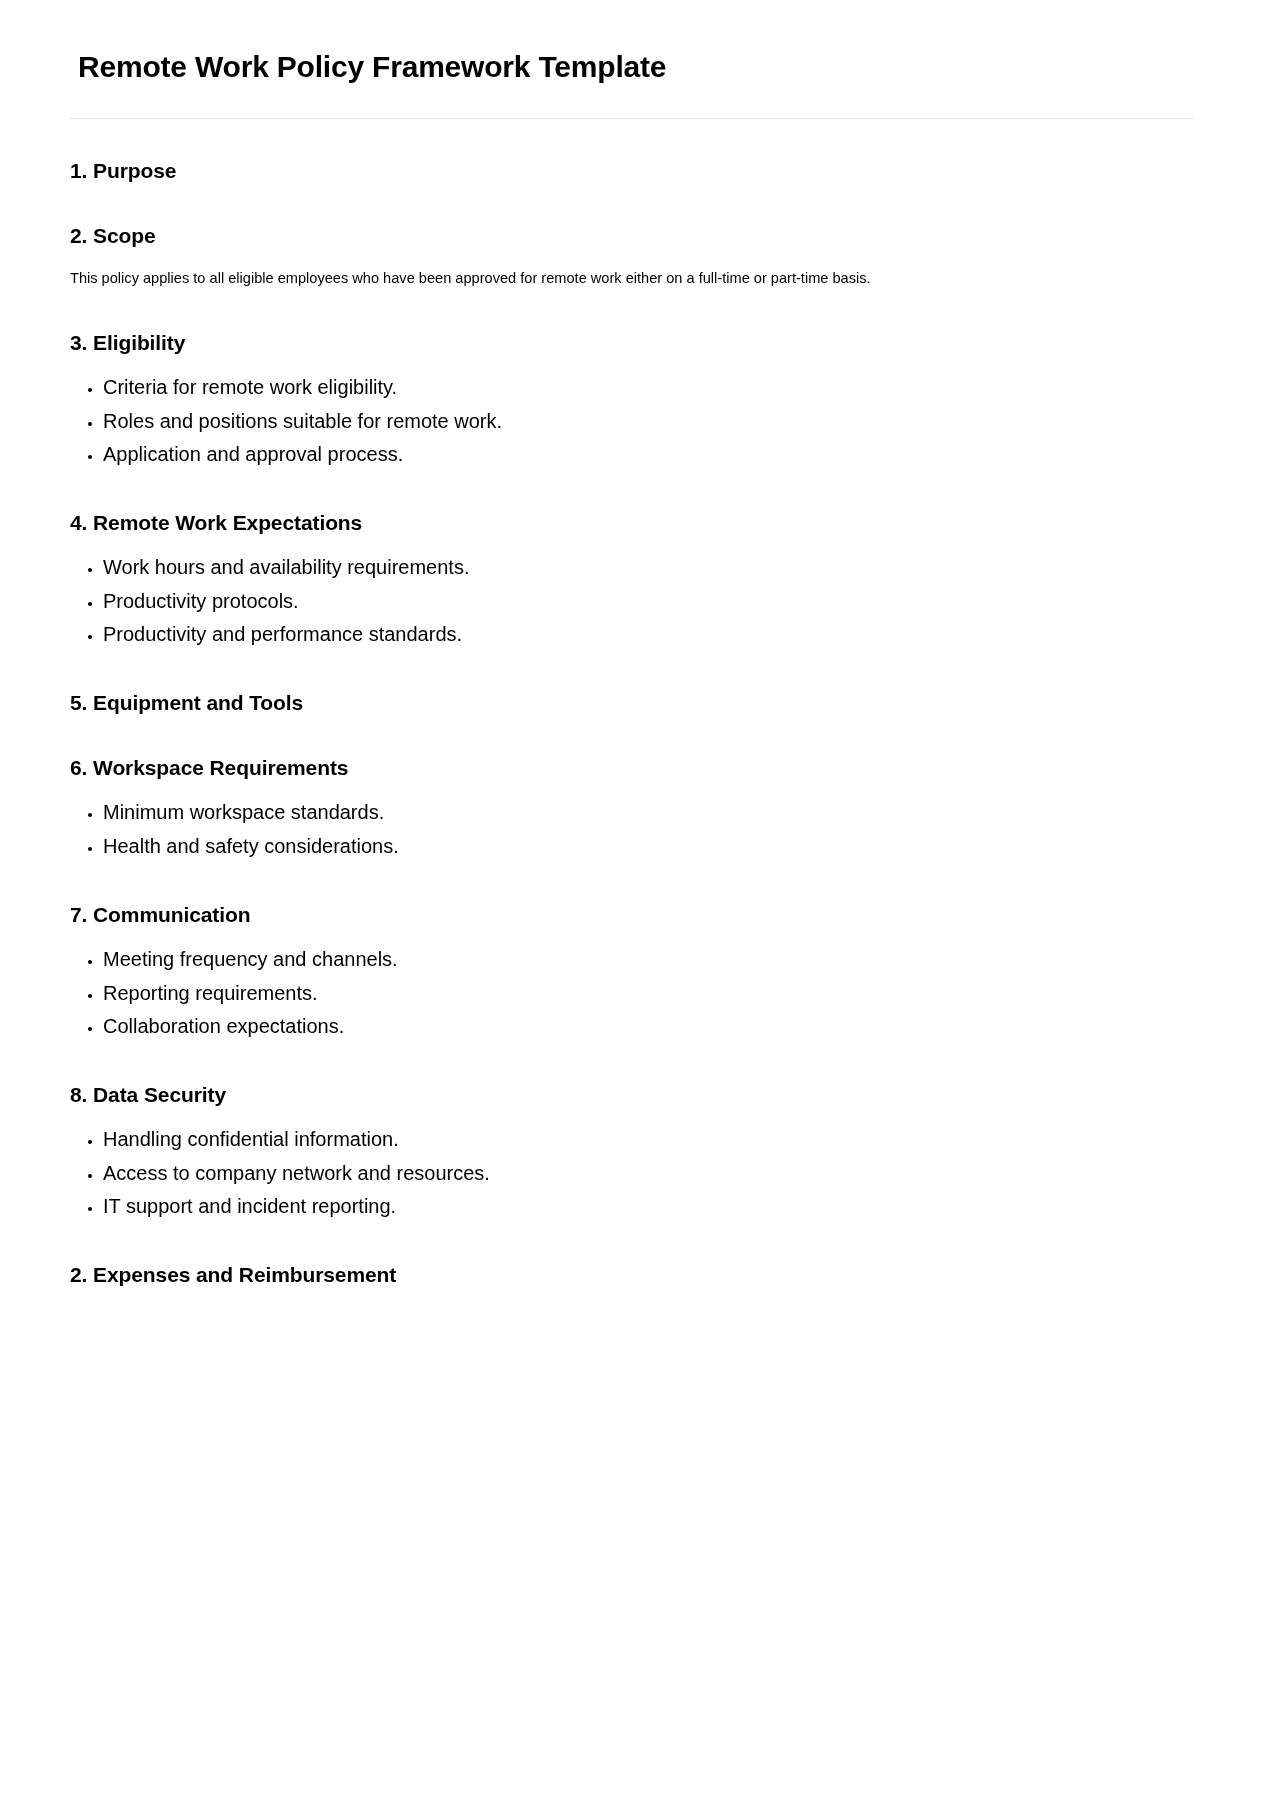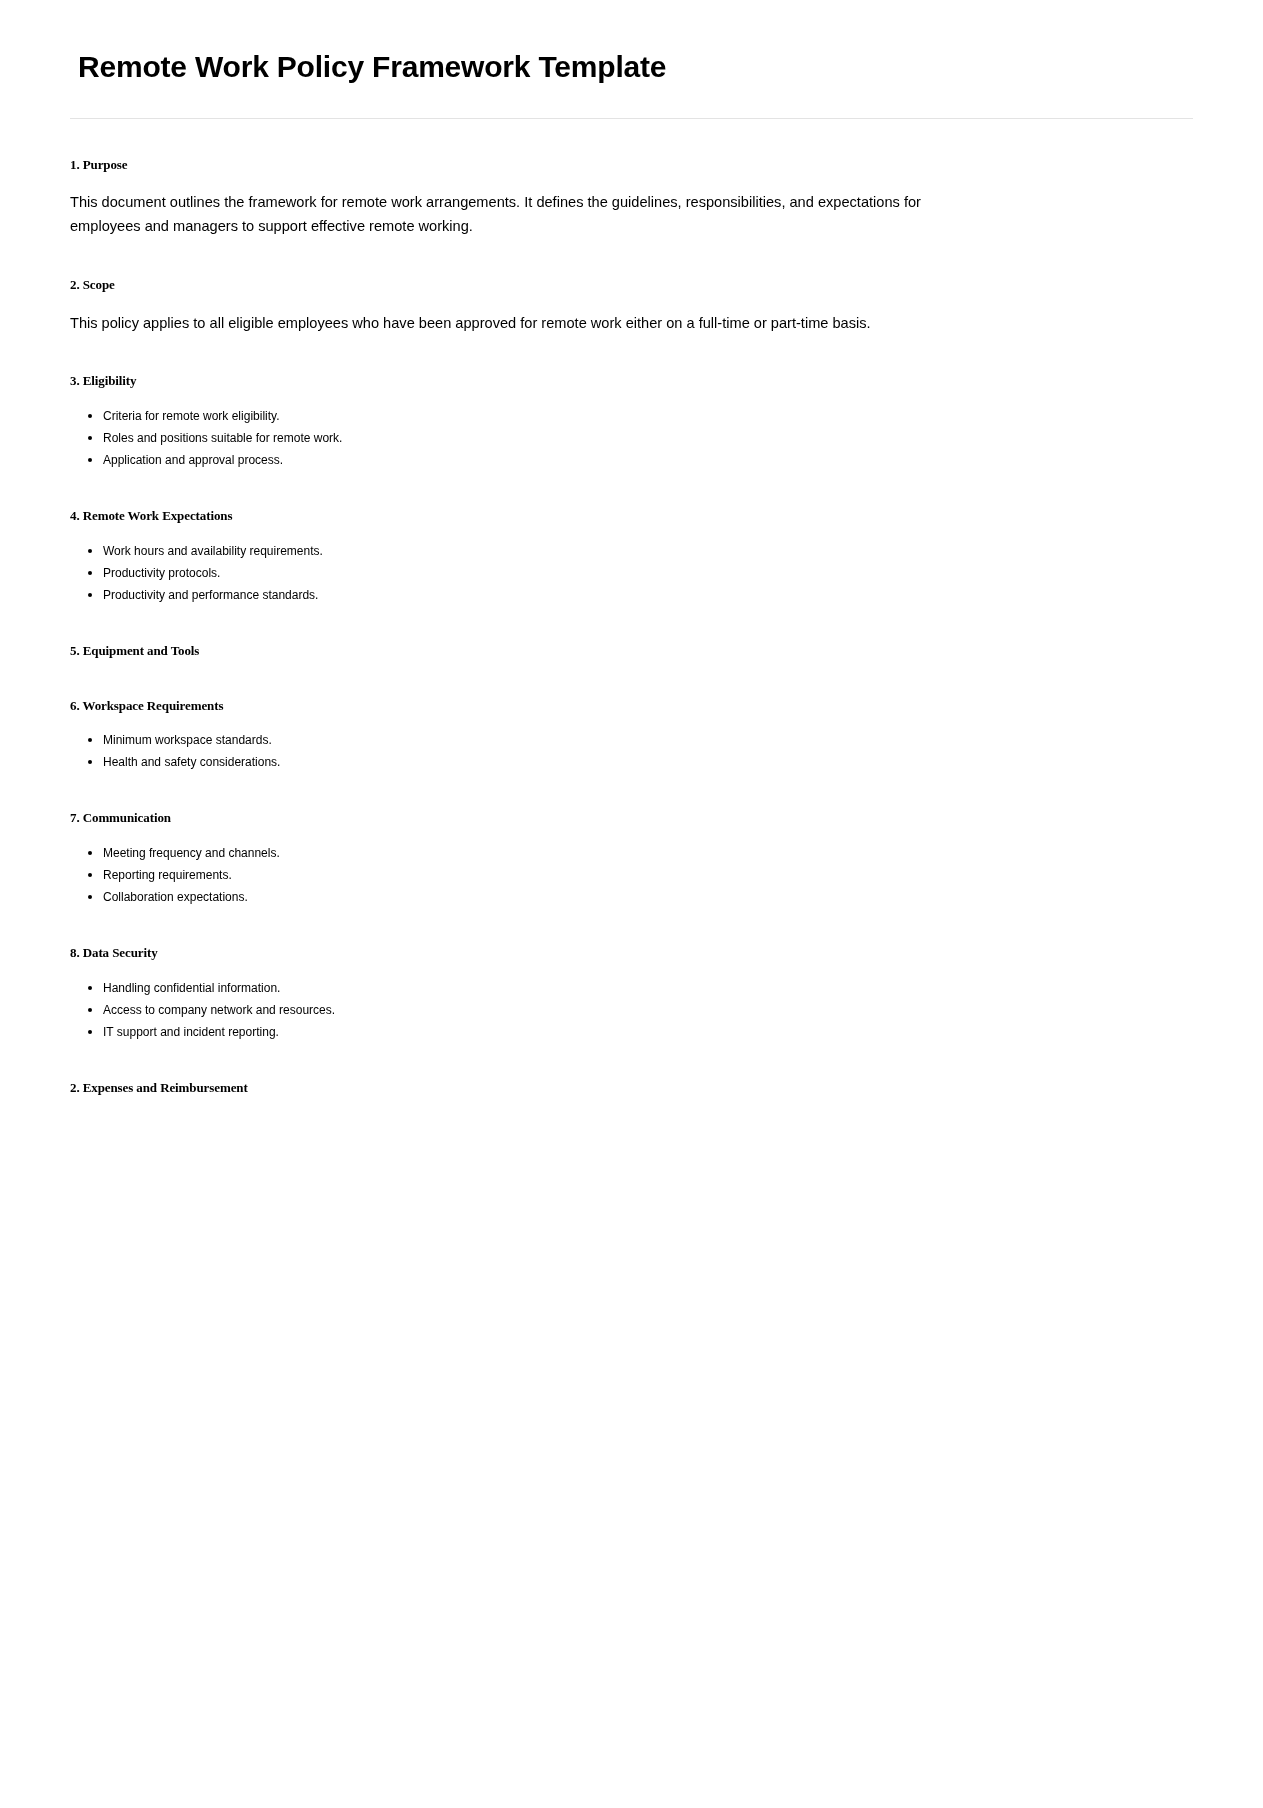--- a/index.html
+++ b/index.html
@@ -48,47 +48,46 @@
     height: 0;
     width: 100%;
   }
 
   .section {
     margin: 0;
     padding: 0;
   }
 
   .section-heading {
-    font-size: 13px;
+    font-size: 21px;
     font-weight: bold;
     line-height: 1.3;
     margin: 38px 0 0 0;
     padding: 0;
     color: #000;
     letter-spacing: -0.1px;
-    font-family: Liberation Serif, serif;
   }
 
   .section-para {
     font-size: 14.6px;
     line-height: 1.62;
     margin: 18px 0 0 0;
     padding: 0;
     color: #000;
     max-width: 915px;
   }
 
   .section-list {
     list-style-type: disc;
     margin: 16px 0 0 0;
     padding: 0 0 0 33px;
   }
 
   .section-list li {
-    font-size: 12px;
+    font-size: 20px;
     line-height: 1.58;
     margin: 0 0 2px 0;
     padding: 0;
     color: #000;
   }
 
   .section-list li::marker {
     font-size: 13px;
   }
 
@@ -108,21 +107,20 @@
 <div class="doc-viewport">
   <div class="doc-page">
 
     <h1 class="doc-title">Remote Work Policy Framework Template</h1>
 
     <hr class="title-rule">
 
     <div id="sections-container">
         <div class="section">
           <h2 class="section-heading">1. Purpose</h2>
-          <p class="section-para">This document outlines the framework for remote work arrangements. It defines the guidelines, responsibilities, and expectations for employees and managers to support effective remote working.</p>
         </div>
         <div class="section">
           <h2 class="section-heading">2. Scope</h2>
           <p class="section-para">This policy applies to all eligible employees who have been approved for remote work either on a full-time or part-time basis.</p>
         </div>
         <div class="section">
           <h2 class="section-heading">3. Eligibility</h2>
           <ul class="section-list">
             <li>Criteria for remote work eligibility.</li>
             <li>Roles and positions suitable for remote work.</li>

